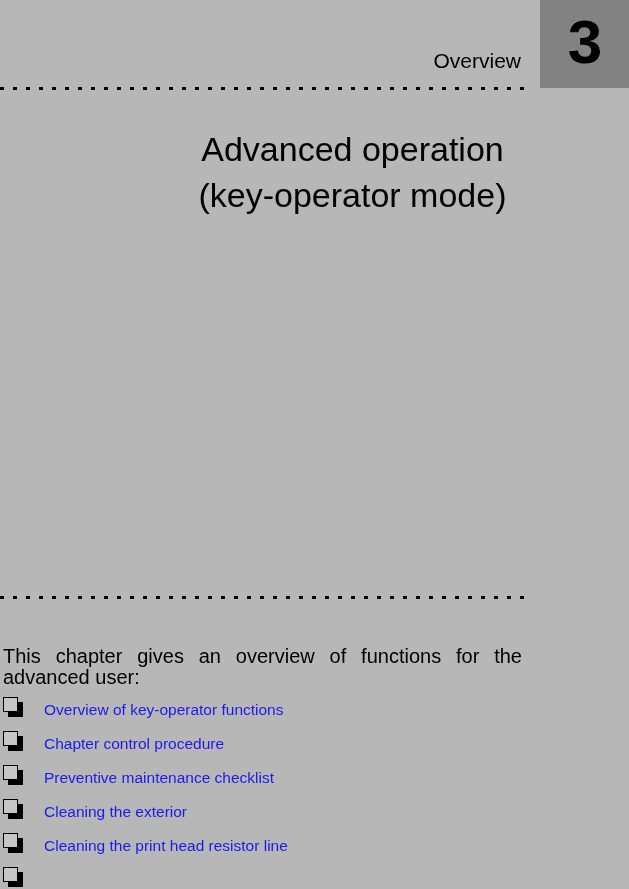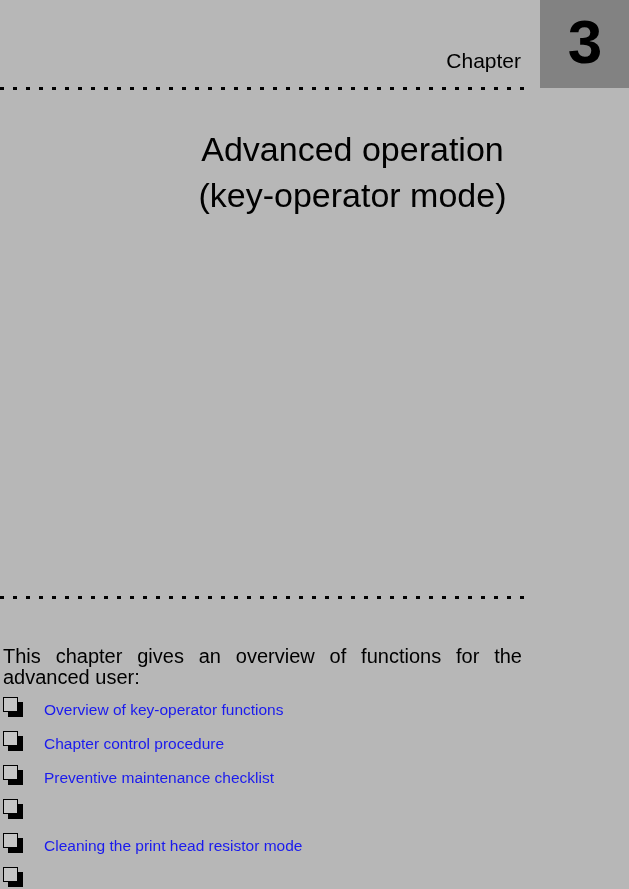--- a/index.html
+++ b/index.html
@@ -148,21 +148,21 @@
 </style>
 </head>
 <body>
 
 <div class="page">
 
   <div class="chapter-number-box">
     <span class="num">3</span>
   </div>
 
-  <div class="chapter-label">Chapter</div>
+  <div class="chapter-label">Overview</div>
 
   <div class="dotted-rule rule-top"></div>
 
   <div class="chapter-title">
     <span class="line">Advanced operation</span>
     <span class="line">(key-operator mode)</span>
   </div>
 
   <div class="dotted-rule rule-bottom"></div>
 
@@ -176,23 +176,24 @@
     <li class="topic-item">
       <span class="box-bullet"></span>
       <a class="topic-link" href="#">Chapter control procedure</a>
     </li>
     <li class="topic-item">
       <span class="box-bullet"></span>
       <a class="topic-link" href="#">Preventive maintenance checklist</a>
     </li>
     <li class="topic-item">
       <span class="box-bullet"></span>
+      <a class="topic-link" href="#">Cleaning the exterior</a>
     </li>
     <li class="topic-item">
       <span class="box-bullet"></span>
-      <a class="topic-link" href="#">Cleaning the print head resistor mode</a>
+      <a class="topic-link" href="#">Cleaning the print head resistor line</a>
     </li>
     <li class="topic-item">
       <span class="box-bullet"></span>
     </li>
   </ul>
 
 </div>
 
 </body></html>

